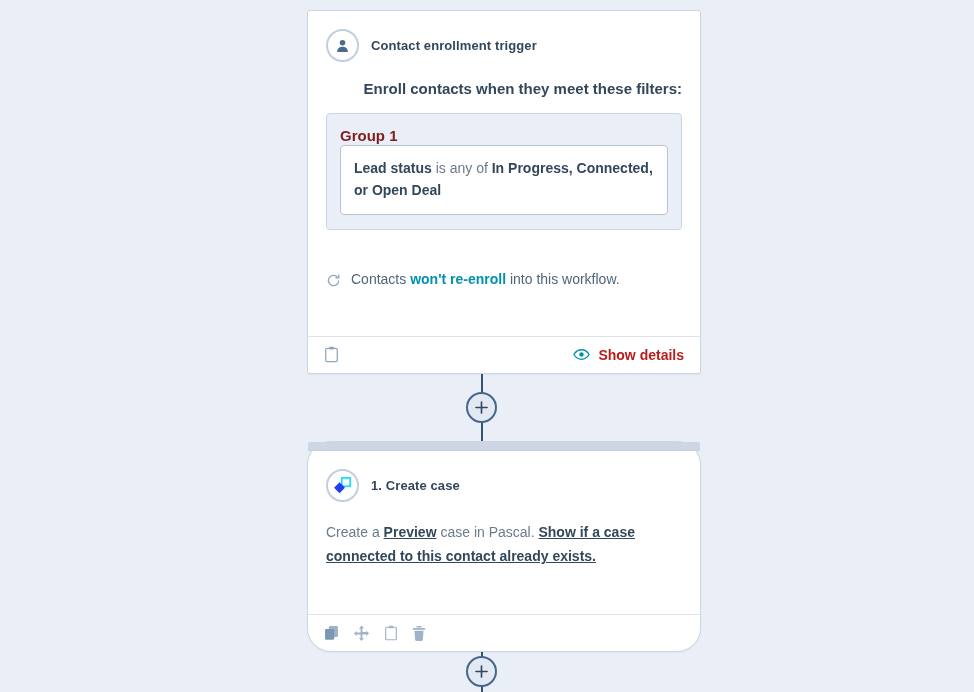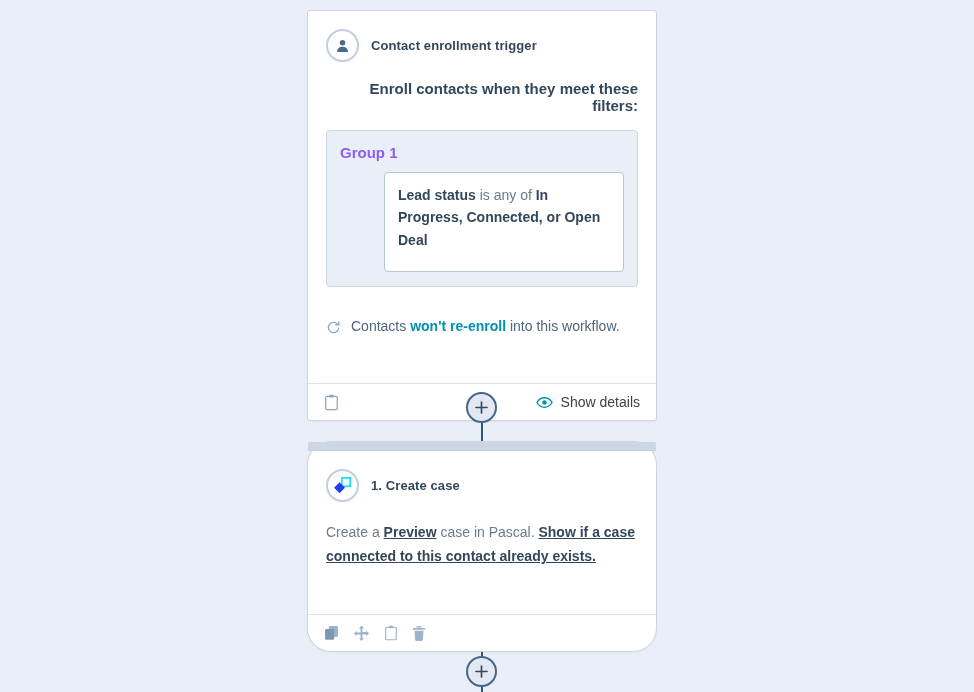--- a/index.html
+++ b/index.html
@@ -52,21 +52,21 @@
     z-index: 5;
   }
   .plus-btn.top { top: 392px; }
   .plus-btn.bottom { top: 656px; }
   .plus-btn svg { display: block; }
 
   
   .card {
     position: absolute;
     left: 307px;
-    width: 350px;
+    width: 394px;
     background: #ffffff;
     border: 1px solid #cbd6e2;
     border-radius: 3px;
     box-shadow: 0 1px 2px rgba(0,0,0,0.04);
   }
 
   .card-trigger { top: 10px; }
   .card-action  { top: 441px; border-radius: 24px; }
 
   .drag-handle {
@@ -120,41 +120,40 @@
   .group-box {
     background: #eaeff7;
     border: 1px solid #cbd6e2;
     border-radius: 4px;
     padding: 13px 13px 14px 13px;
   }
 
   .group-title {
     font-size: 15px;
     font-weight: bold;
-    color: #8b5cf6;
-    margin-bottom: 11px;
+    color: #7f1d1d;
+    margin-bottom: 1px;
   }
 
   .filter-row {
     background: #ffffff;
     border: 1px solid #b6c4d4;
     border-radius: 4px;
-    padding: 11px 13px 20px 13px;
+    padding: 11px 13px 12px 13px;
     font-size: 14px;
     line-height: 1.6;
     color: #6a7b8c;
-    margin-left: 44px;
   }
   .filter-row b { color: #33475b; font-weight: bold; }
 
   .reenroll {
     display: flex;
     align-items: flex-start;
     gap: 10px;
-    margin-top: 31px;
+    margin-top: 41px;
     font-size: 14px;
     color: #51657a;
   }
   .reenroll .reenroll-text b {
     color: #0091ae;
     font-weight: bold;
   }
 
   .spacer-trigger { height: 48px; }
 
@@ -182,23 +181,23 @@
     display: flex;
     align-items: center;
     cursor: pointer;
     line-height: 0;
   }
 
   .show-details {
     display: flex;
     align-items: center;
     gap: 8px;
-    color: #404040;
+    color: #b91c1c;
     font-size: 14px;
-    font-weight: normal;
+    font-weight: bold;
     cursor: pointer;
     text-decoration: none;
   }
 
   
   .action-desc {
     font-size: 14px;
     line-height: 1.72;
     color: #6a7b8c;
   }

